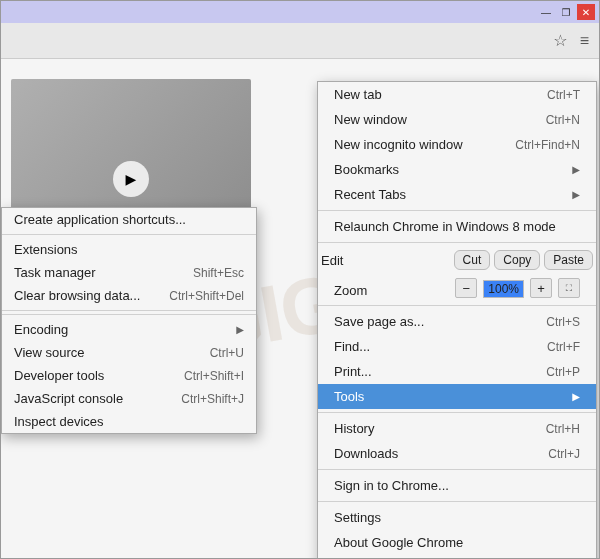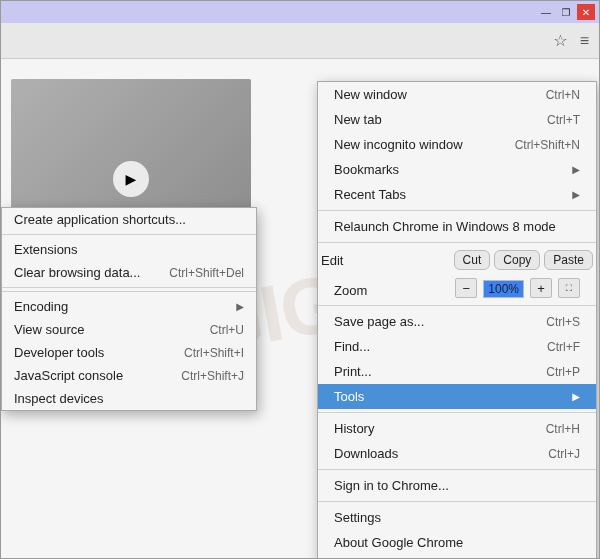--- a/index.html
+++ b/index.html
@@ -309,20 +309,24 @@
     <div class="left-menu">
 
     <div class="menu-item">
           <span class="menu-item-label">Create application shortcuts...</span>
         </div>
         <div class="menu-separator"></div>
         <div class="menu-item">
           <span class="menu-item-label">Extensions</span>
         </div>
         <div class="menu-item">
+          <span class="menu-item-label">Task manager</span>
+          <span class="menu-item-shortcut">Shift+Esc</span>
+        </div>
+        <div class="menu-item">
           <span class="menu-item-label">Clear browsing data...</span>
           <span class="menu-item-shortcut">Ctrl+Shift+Del</span>
         </div>
         <div class="menu-separator"></div>
         <div class="menu-separator"></div>
         <div class="menu-item">
           <span class="menu-item-label">Encoding</span>
           <span class="menu-arrow">▶</span>
         </div>
         <div class="menu-item">
@@ -338,30 +342,30 @@
           <span class="menu-item-shortcut">Ctrl+Shift+J</span>
         </div>
         <div class="menu-item">
           <span class="menu-item-label">Inspect devices</span>
         </div>
       </div>
 
     <div class="dropdown-menu">
 
     <div class="menu-item">
+          <span class="menu-item-label">New tab</span>
+          <span class="menu-item-shortcut">Ctrl+T</span>
+        </div>
+        <div class="menu-item">
           <span class="menu-item-label">New window</span>
           <span class="menu-item-shortcut">Ctrl+N</span>
         </div>
         <div class="menu-item">
-          <span class="menu-item-label">New tab</span>
-          <span class="menu-item-shortcut">Ctrl+T</span>
-        </div>
-        <div class="menu-item">
           <span class="menu-item-label">New incognito window</span>
-          <span class="menu-item-shortcut">Ctrl+Shift+N</span>
+          <span class="menu-item-shortcut">Ctrl+Find+N</span>
         </div>
         <div class="menu-item">
           <span class="menu-item-label">Bookmarks</span>
           <span class="menu-arrow">▶</span>
         </div>
         <div class="menu-item">
           <span class="menu-item-label">Recent Tabs</span>
           <span class="menu-arrow">▶</span>
         </div>
         <div class="menu-separator"></div>

